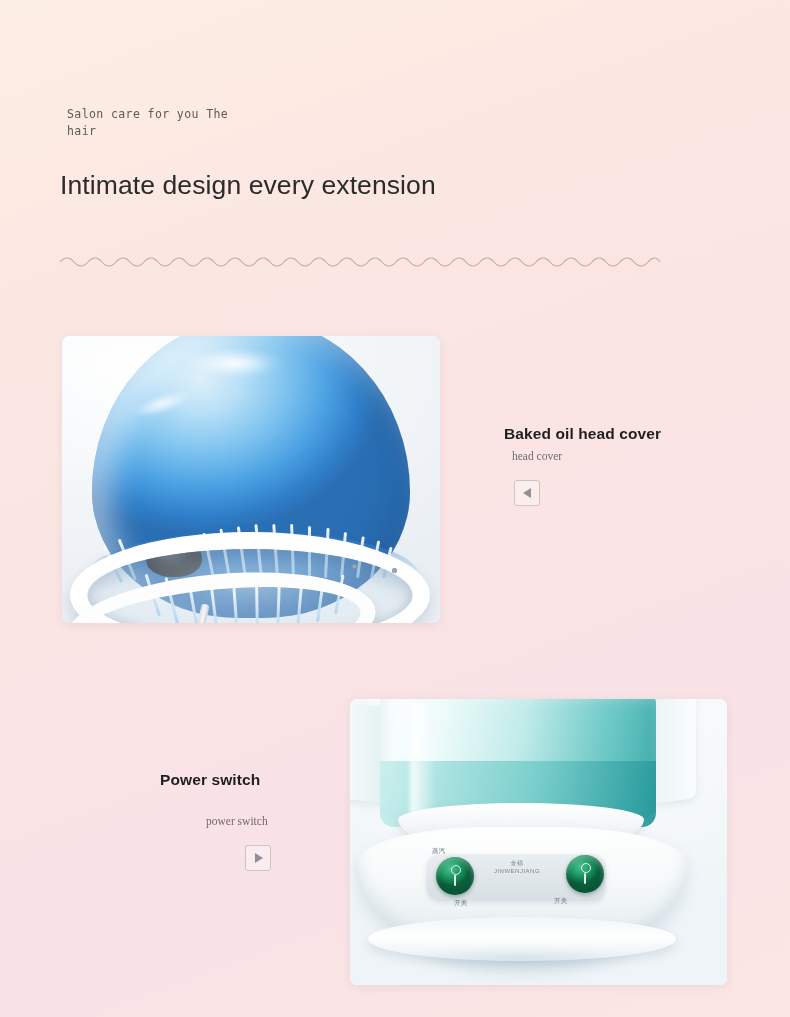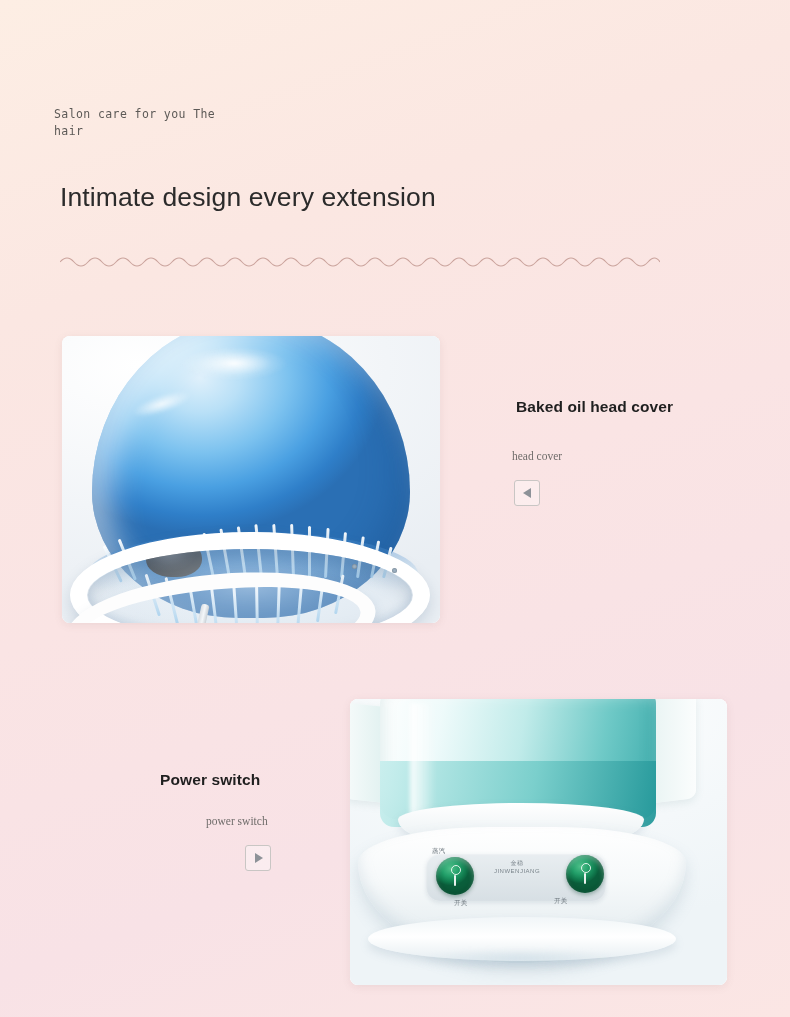--- a/index.html
+++ b/index.html
@@ -16,34 +16,34 @@
   }
   .page {
     position: relative;
     width: 790px;
     height: 1017px;
   }
 
   
   .eyebrow {
     position: absolute;
-    left: 54px;
+    left: 67px;
     top: 106px;
     width: 180px;
     font-family: "DejaVu Sans Mono", monospace;
     font-size: 11.5px;
     line-height: 17px;
     letter-spacing: 0.4px;
     color: #5d5a57;
     white-space: pre-line;
   }
   .headline {
     position: absolute;
     left: 60px;
-    top: 182px;
+    top: 170px;
     font-size: 26.5px;
     font-weight: 500;
     color: #2b2b2b;
     letter-spacing: 0.1px;
   }
 
   
   .divider {
     position: absolute;
     left: 60px;
@@ -92,21 +92,21 @@
     height: 24px;
     border: 1px solid #c9c6c4;
     border-radius: 3px;
     background: rgba(255,255,255,0.35);
     display: flex;
     align-items: center;
     justify-content: center;
   }
   .arrow-btn svg { display: block; }
 
-  .t1-title { left: 504px; top: 398px; margin-left: 12px; }
+  .t1-title { left: 504px; top: 425px; }
   .t1-sub   { left: 512px; top: 450px; }
   .t1-btn   { left: 514px; top: 480px; }
 
   .t2-title { left: 160px; top: 771px; }
   .t2-sub   { left: 206px; top: 815px; }
   .t2-btn   { left: 245px; top: 845px; }
 
   
   .p1 { position: absolute; inset: 0; background: #f7f9fb; }
   .p1 .bg-grad {

